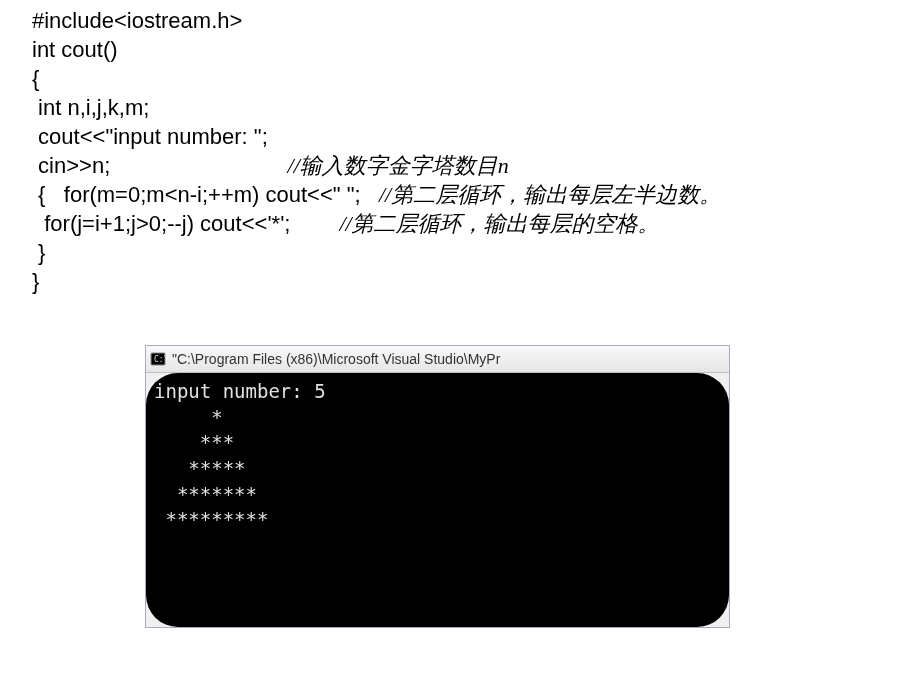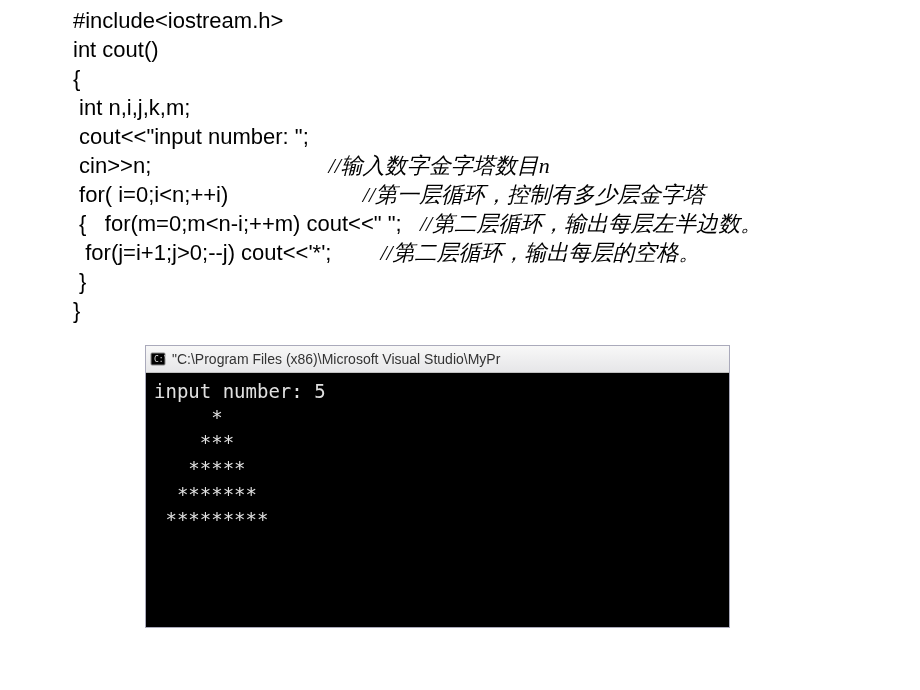--- a/index.html
+++ b/index.html
@@ -9,21 +9,20 @@
     height: 690px;
     background: #ffffff;
     font-family: "Microsoft YaHei", Arial, sans-serif;
     position: relative;
   }
   .code-block {
     padding: 6px 20px 0 32px;
     font-size: 22px;
     line-height: 1.32;
     color: #000;
-    margin-left: 41px;
   }
   .code-line {
     white-space: pre;
   }
   .cn { font-family: "SimSun","宋体",serif; font-style: italic; }
   .console-window {
     position: absolute;
     left: 145px;
     top: 345px;
     width: 583px;
@@ -53,20 +52,21 @@
     font-family: "Segoe UI", Tahoma, sans-serif;
   }
   .console-body {
     background: #000;
     color: #e0e0e0;
     font-family: "Consolas","SimSun",monospace;
     font-size: 19px;
     line-height: 1.35;
     padding: 6px 8px 8px 8px;
     min-height: 240px;
+    border-radius: 32px;
   }
   .console-line {
     white-space: pre;
   }
   .cursor {
     display: inline-block;
     width: 10px;
     height: 2px;
     background: #e0e0e0;
     vertical-align: -1px;
@@ -76,21 +76,20 @@
 </head>
 <body>
 
 <div class="code-block">
   <div class="code-line">#include&lt;iostream.h&gt;</div>
   <div class="code-line">int cout()</div>
   <div class="code-line">{</div>
   <div class="code-line"> int n,i,j,k,m;</div>
   <div class="code-line"> cout&lt;&lt;"input number: ";</div>
   <div class="code-line"><span> cin&gt;&gt;n;</span>                             <span class="cn">//输入数字金字塔数目n</span></div>
-  <div class="code-line"><span> for( i=0;i&lt;n;++i)</span>                      <span class="cn">//第一层循环，控制有多少层金字塔</span></div>
   <div class="code-line"><span> {   for(m=0;m&lt;n-i;++m) cout&lt;&lt;" ";</span>   <span class="cn">//第二层循环，输出每层左半边数。</span></div>
   <div class="code-line"><span>  for(j=i+1;j&gt;0;--j) cout&lt;&lt;'*';</span>        <span class="cn">//第二层循环，输出每层的空格。</span></div>
   <div class="code-line"> }</div>
   <div class="code-line">}</div>
 </div>
 
 <div class="console-window">
   <div class="console-titlebar">
     <span class="console-icon">
       <svg width="16" height="16" viewBox="0 0 16 16">

